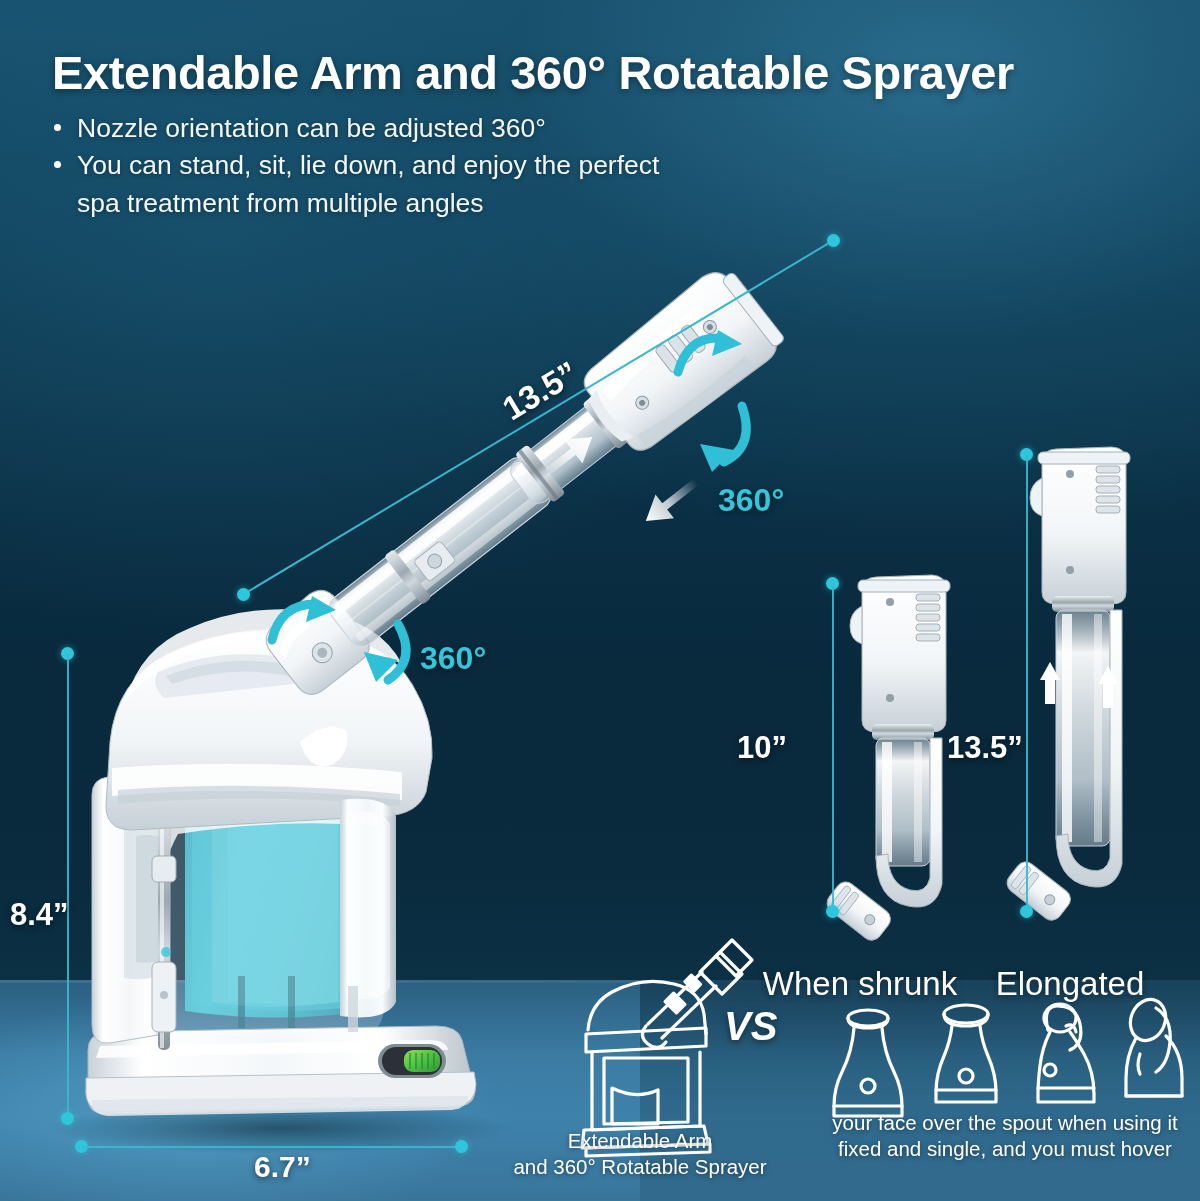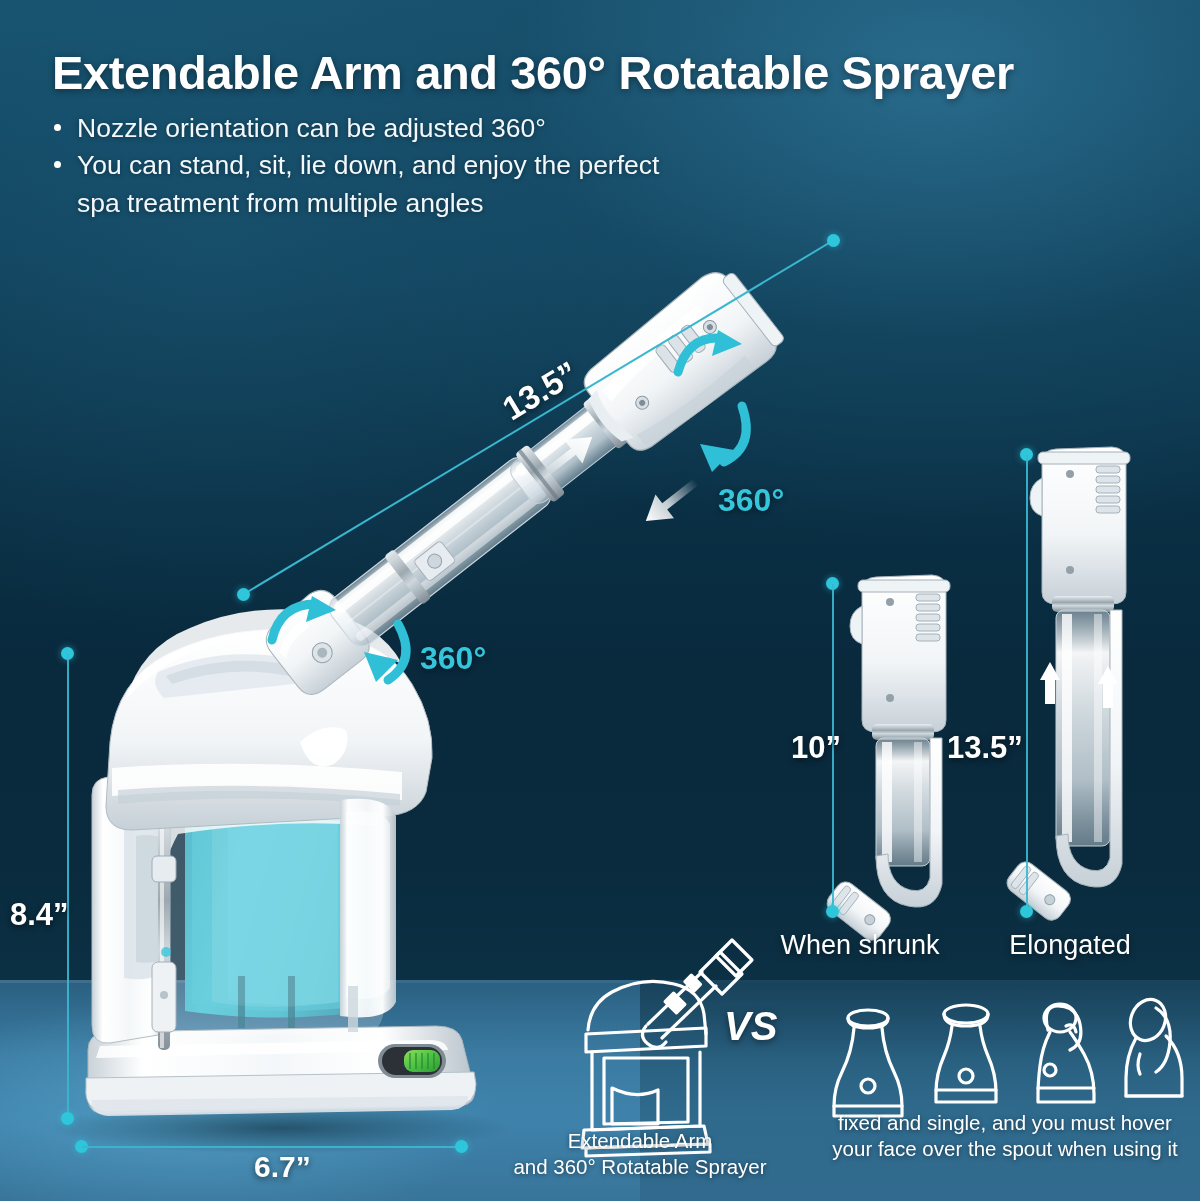--- a/index.html
+++ b/index.html
@@ -59,21 +59,21 @@
     text-shadow:0 2px 6px rgba(0,0,0,.55);white-space:nowrap;}
   .rot-label{position:absolute;color:#35c6db;font-weight:bold;font-size:32px;
     text-shadow:0 2px 6px rgba(0,0,0,.45);white-space:nowrap;}
 
   
   .art{position:absolute;top:0;left:0;width:1200px;height:1201px;pointer-events:none;}
 
   
   .caption{position:absolute;color:#ffffff;text-align:center;
     text-shadow:0 2px 6px rgba(0,0,0,.5);}
-  .cap-sub{font-size:27px;}
+  .cap-sub{font-size:33px;margin-top:35px;}
   .vs{position:absolute;color:#ffffff;font-size:40px;font-weight:bold;
       text-shadow:0 2px 7px rgba(0,0,0,.5);}
   .cmp-cap{position:absolute;color:#ffffff;font-size:20.5px;line-height:1.28;text-align:center;
       text-shadow:0 1px 5px rgba(0,0,0,.5);}
 </style>
 </head>
 <body>
 
 <div id="stage">
 
@@ -425,35 +425,35 @@
   <div class="dimlabel" style="left:10px;top:897px;font-size:31px;text-align:right;">8.4”</div>
 
   <div class="dimdot" style="left:75px;top:1140px;"></div>
   <div class="dimline-h" style="left:82px;top:1146px;width:378px;"></div>
   <div class="dimdot" style="left:455px;top:1140px;"></div>
   <div class="dimlabel" style="left:234px;top:1150px;font-size:30px;margin-left:20px;">6.7”</div>
 
   <div class="dimdot" style="left:826px;top:577px;"></div>
   <div class="dimline-v" style="left:832px;top:584px;height:327px;"></div>
   <div class="dimdot" style="left:826px;top:905px;"></div>
-  <div class="dimlabel" style="left:791px;top:730px;font-size:31px;">10”</div>
+  <div class="dimlabel" style="left:737px;top:730px;font-size:31px;">10”</div>
 
   <div class="dimdot" style="left:1020px;top:448px;"></div>
   <div class="dimline-v" style="left:1026px;top:455px;height:456px;"></div>
   <div class="dimdot" style="left:1020px;top:905px;"></div>
   <div class="dimlabel" style="left:947px;top:730px;font-size:31px;">13.5”</div>
 
   <div class="caption cap-sub" style="left:760px;top:930px;width:200px;">When shrunk</div>
   <div class="caption cap-sub" style="left:960px;top:930px;width:220px;">Elongated</div>
 
   <div class="vs" style="left:724px;top:1004px;font-style:italic;">VS</div>
 
   <div class="cmp-cap" style="left:505px;top:1128px;width:270px;">
     <div>Extendable Arm</div>
     <div>and 360° Rotatable Sprayer</div>
   </div>
 
   <div class="cmp-cap" style="left:810px;top:1110px;width:390px;">
+    <div>your face over the spout when using it</div>
     <div>fixed and single, and you must hover</div>
-    <div>your face over the spout when using it</div>
   </div>
 
 </div>
 
 </body></html>

